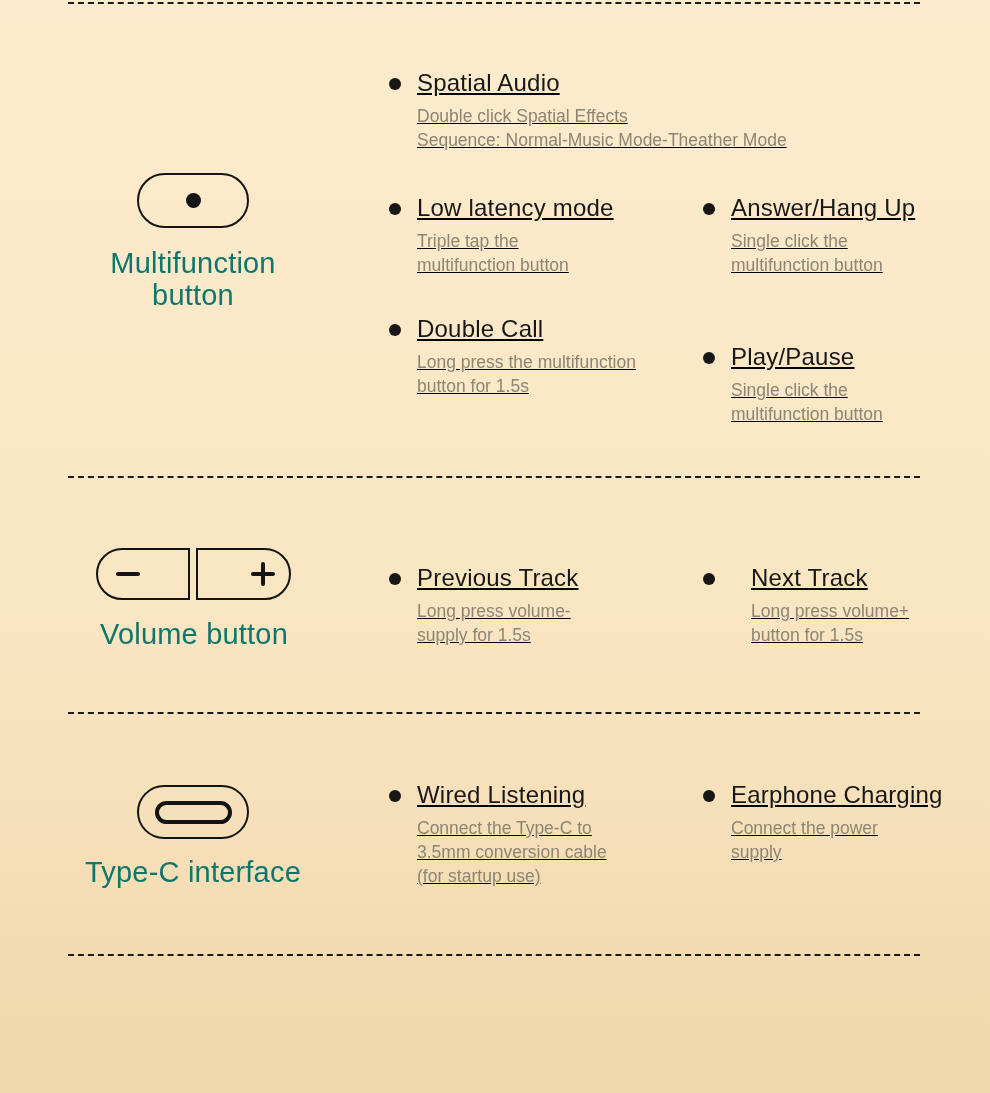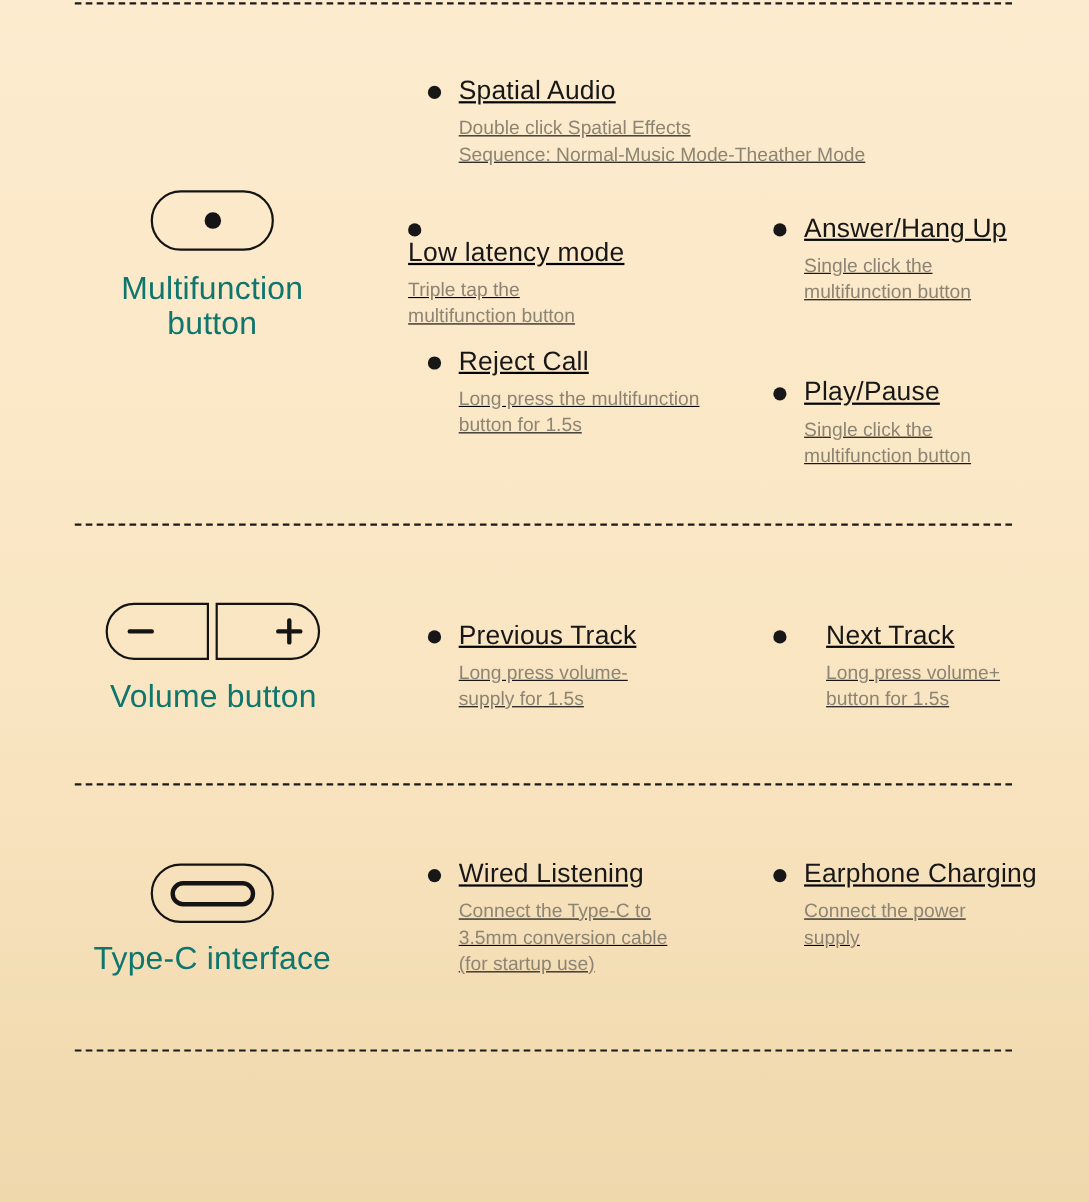--- a/index.html
+++ b/index.html
@@ -123,21 +123,21 @@
   .f-desc {
     margin-top: 6px;
     font-size: 17.5px;
     line-height: 24px;
     color: #8d8574;
     white-space: pre-line;
   }
 
   
   .pos-spatial   { left: 389px; top: 68px;  }
-  .pos-latency   { left: 371px; top: 193px; flex-direction: column; }
+  .pos-latency   { left: 389px; top: 193px; }
   .pos-answer    { left: 703px; top: 193px; }
   .pos-reject    { left: 389px; top: 314px; }
   .pos-play      { left: 703px; top: 314px; margin-top: 28px; }
   .pos-prev      { left: 389px; top: 563px; }
   .pos-next      { left: 703px; top: 563px; gap: 20px; }
   .pos-wired     { left: 389px; top: 780px; }
   .pos-charging  { left: 703px; top: 780px; }
 
   .mf-label-pos    { left: 13px; top: 247px; }
   .vol-label-pos   { left: 14px; top: 618px; }
@@ -201,21 +201,21 @@
   <div>
     <div class="f-title">Answer/Hang Up</div>
     <div class="f-desc">Single click the
 multifunction button</div>
   </div>
 </div>
 
 <div class="feature pos-reject">
   <div class="bullet"></div>
   <div>
-    <div class="f-title">Reject Call</div>
+    <div class="f-title">Double Call</div>
     <div class="f-desc">Long press the multifunction
 button for 1.5s</div>
   </div>
 </div>
 
 <div class="feature pos-play">
   <div class="bullet"></div>
   <div>
     <div class="f-title">Play/Pause</div>
     <div class="f-desc">Single click the

